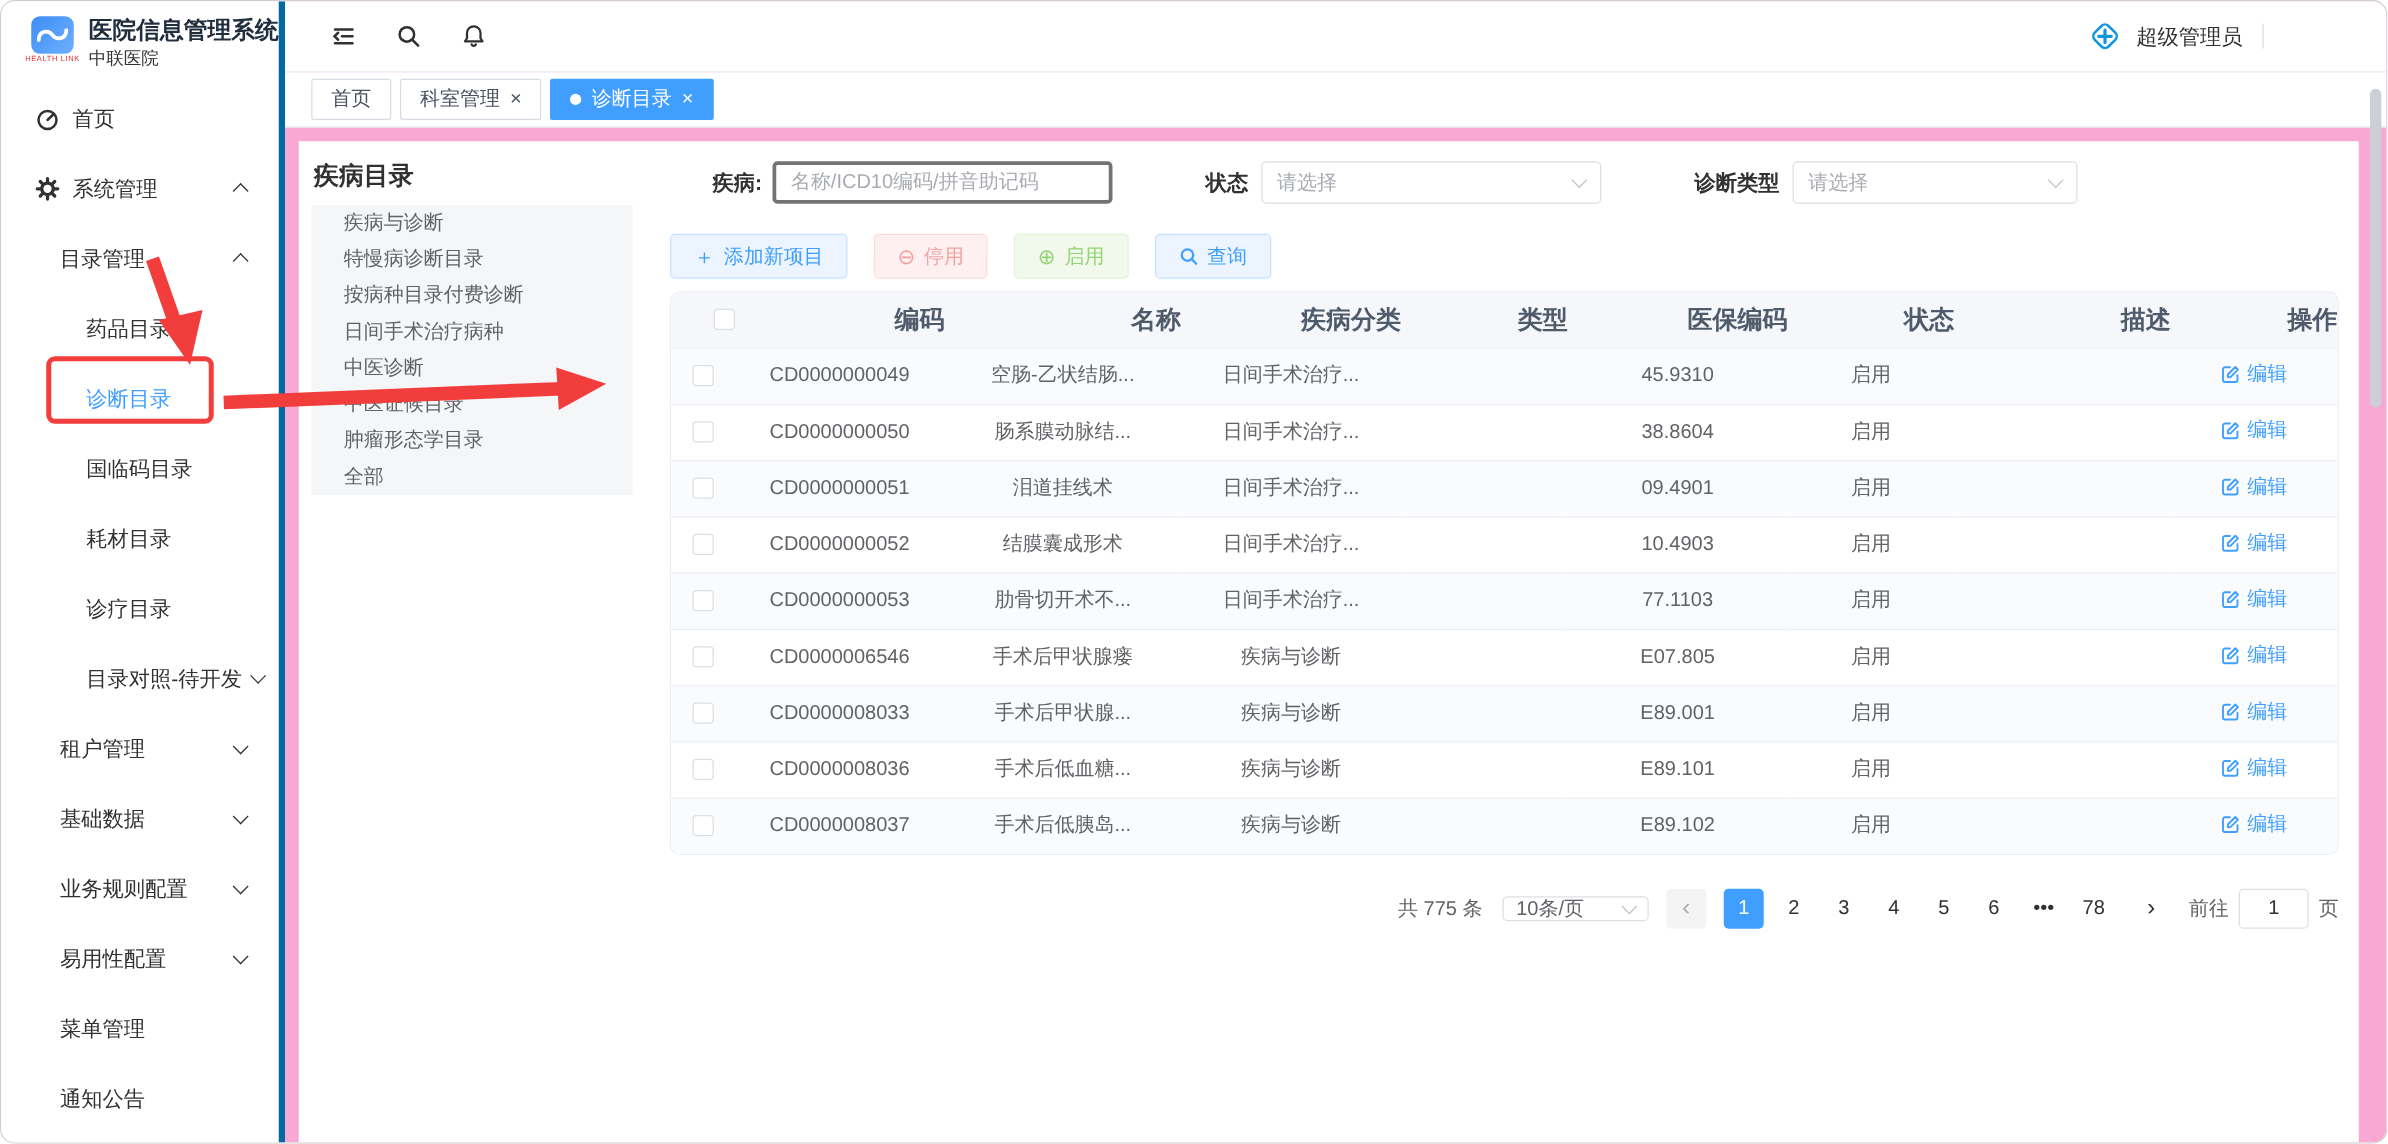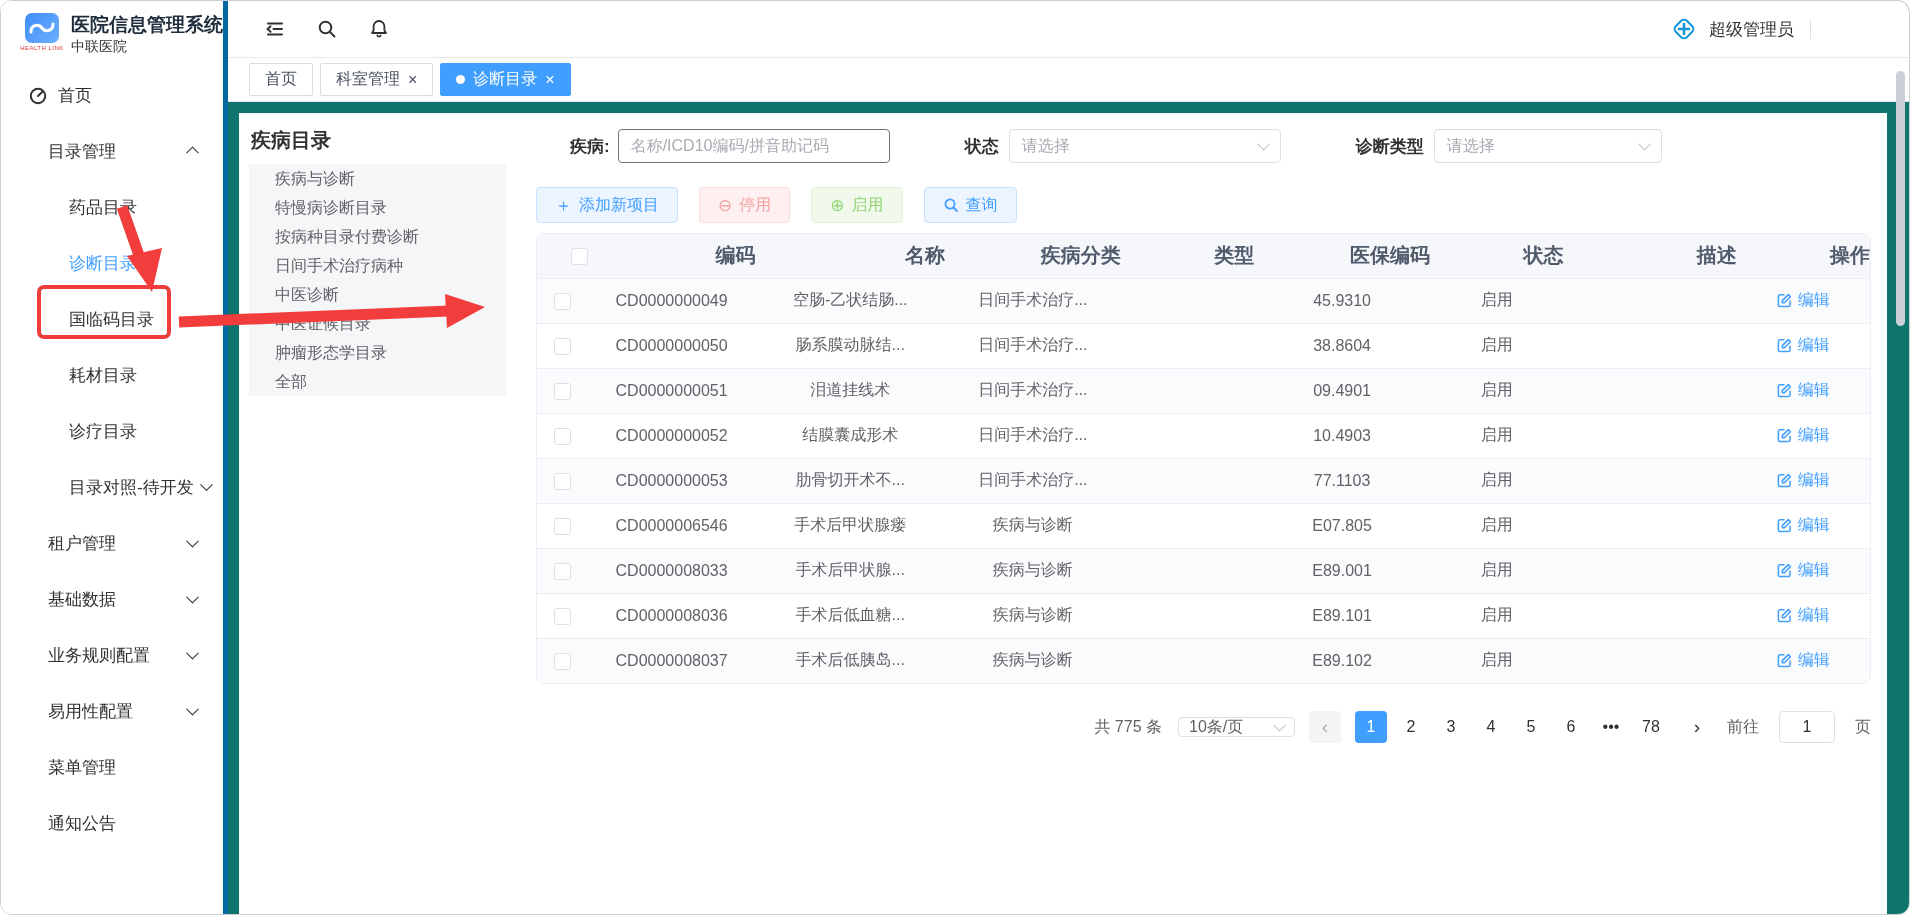--- a/index.html
+++ b/index.html
@@ -23,21 +23,21 @@
   .lvl1 { padding-left:47px; }
   .lvl2 { padding-left:68px; }
   .menu-item.active { color:#409eff; }
   .chev { width:9px; height:9px; border-right:1.8px solid #303133; border-bottom:1.8px solid #303133; display:inline-block; }
   .chev.right-edge { position:absolute; right:26px; top:50%; }
   .chev.up { transform:translateY(-30%) rotate(-135deg); }
   .chev.down { transform:translateY(-70%) rotate(45deg); }
   .chev.inline { margin-left:8px; transform:rotate(45deg) translate(-2px,-2px); }
 
   
-  .main { flex:1; display:flex; flex-direction:column; height:100%; background:#0f766e; min-width:0; }
+  .main { flex:1; display:flex; flex-direction:column; height:100%; background:#f9a8d4; min-width:0; }
   .topbar { height:57px; background:#fff; border-bottom:1px solid #e8eaed; display:flex; align-items:center; padding:0 98px 0 36px; }
   .top-icons { display:flex; align-items:center; gap:30px; }
   .top-icon { width:22px; height:22px; cursor:pointer; display:inline-flex; }
   .top-right { margin-left:auto; display:flex; align-items:center; }
   .user-name { font-size:17px; color:#303133; margin-left:10px; }
   .top-divider { width:1px; height:20px; background:#dcdfe6; margin-left:16px; }
 
   .tabbar { height:44px; background:#fff; border-bottom:1px solid #e4e7ed; display:flex; align-items:center; padding-left:21px; gap:7px; }
   .tab { height:33px; padding:0 15px; display:flex; align-items:center; gap:8px; border:1px solid #d8dce5; background:#fff; font-size:16px; color:#495060; cursor:pointer; border-radius:2px; }
   .tab .tclose { font-size:16px; line-height:1; color:#495060; }
@@ -51,21 +51,21 @@
   
   .tree-panel { width:262px; min-width:262px; }
   .tree-title { font-size:20px; font-weight:600; color:#303133; padding:2px 0 10px 2px; }
   .tree-list { background:#f5f6f8; width:257px; }
   .tree-item { height:29px; line-height:29px; padding-left:26px; font-size:16px; color:#606266; cursor:pointer; white-space:nowrap; }
 
   
   .table-area { flex:1; padding:0 8px 0 25px; min-width:0; }
   .filter-row { display:flex; align-items:center; margin:4px 0 0 34px; }
   .f-label { font-size:17px; font-weight:600; color:#303133; white-space:nowrap; }
-  .disease-input { width:272px; height:34px; margin-left:8px; border:1px solid #737373; border-radius:4px; font-size:16px; padding:0 12px; color:#303133; outline:none; }
+  .disease-input { width:272px; height:34px; margin-left:8px; border:3px solid #737373; border-radius:4px; font-size:16px; padding:0 12px; color:#303133; outline:none; }
   .disease-input::placeholder { color:#a8abb2; }
   .sel { position:relative; height:34px; border:1px solid #dcdfe6; border-radius:4px; background:#fff; display:flex; align-items:center; padding:0 42px 0 12px; font-size:16px; color:#a8abb2; margin-left:10px; cursor:pointer; }
   .sel .chev { border-color:#c0c4cc; position:absolute; right:12px; top:50%; }
   .sel-status { width:272px; margin-left:10px; }
   .sel-diag { width:228px; }
   .gap75 { margin-left:75px; }
 
   .btn-row { display:flex; align-items:center; gap:21px; margin-top:24px; }
   .btn { height:36px; border-radius:4px; font-size:16px; display:inline-flex; align-items:center; gap:7px; padding:0 18px; cursor:pointer; border:1px solid transparent; background:#fff; }
   .btn svg { flex:none; }
@@ -84,21 +84,21 @@
 
   .pager { display:flex; align-items:center; justify-content:flex-end; gap:14px; margin-top:27px; font-size:16px; color:#606266; }
   .pg-total { margin-right:2px; }
   .pg-size { position:relative; width:117px; height:20px; border:1px solid #dcdfe6; border-radius:4px; display:flex; align-items:center; padding:0 26px 0 10px; color:#606266; cursor:pointer; }
   .pg-size .chev { border-color:#c0c4cc; position:absolute; right:10px; top:50%; }
   .pg-btn { min-width:32px; height:32px; border:none; background:#fff; border-radius:4px; font-size:16px; color:#303133; display:inline-flex; align-items:center; justify-content:center; cursor:pointer; font-family:inherit; }
   .pg-prev { background:#f4f4f5; color:#a8abb2; font-size:19px; }
   .pg-next { font-size:19px; }
   .pages { display:flex; gap:8px; }
   .pg-btn.page.active { background:#409eff; color:#fff; }
-  .pg-goto { display:flex; align-items:center; gap:20px; }
+  .pg-goto { display:flex; align-items:center; gap:8px; }
   .goto-input { width:56px; height:32px; border:1px solid #dcdfe6; border-radius:4px; text-align:center; font-size:16px; color:#303133; outline:none; }
 
   
   .overlay { position:absolute; inset:0; pointer-events:none; z-index:60; }
   .scroll-thumb { position:absolute; right:4px; top:70px; width:9px; height:255px; background:#ccd0d6; border-radius:5px; z-index:55; cursor:pointer; }
 </style>
 </head>
 <body>
 
 <div class="screen">
@@ -123,20 +123,32 @@
       <div class="menu-item lvl0">
         <span class="mi-icon">
           <svg width="20" height="20" viewBox="0 0 20 20" fill="none">
               <circle cx="10" cy="11" r="7.2" stroke="#303133" stroke-width="2"></circle>
               <path d="M10 11 L14.4 6.8" stroke="#303133" stroke-width="2" stroke-linecap="round"></path>
             </svg>
         </span>
         <span>首页</span>
       </div>
 
+      <div class="menu-item lvl0">
+        <span class="mi-icon">
+          <svg width="20" height="20" viewBox="0 0 20 20" fill="none">
+            <circle cx="10" cy="10" r="4.6" stroke="#303133" stroke-width="2.6"></circle>
+            <g stroke="#303133" stroke-width="2.6" stroke-linecap="round">
+              <path d="M10 1.8v2.4M10 15.8v2.4M1.8 10h2.4M15.8 10h2.4M4.2 4.2l1.7 1.7M14.1 14.1l1.7 1.7M15.8 4.2l-1.7 1.7M5.9 14.1l-1.7 1.7"></path>
+            </g>
+          </svg>
+        </span>
+        <span>系统管理</span>
+        <span class="chev up right-edge"></span>
+      </div>
 
       <div class="menu-item lvl1">
         <span>目录管理</span>
         <span class="chev up right-edge"></span>
       </div>
 
       <div class="menu-item lvl2">
         <span>药品目录</span>
       </div>
       <div class="menu-item lvl2 active">

